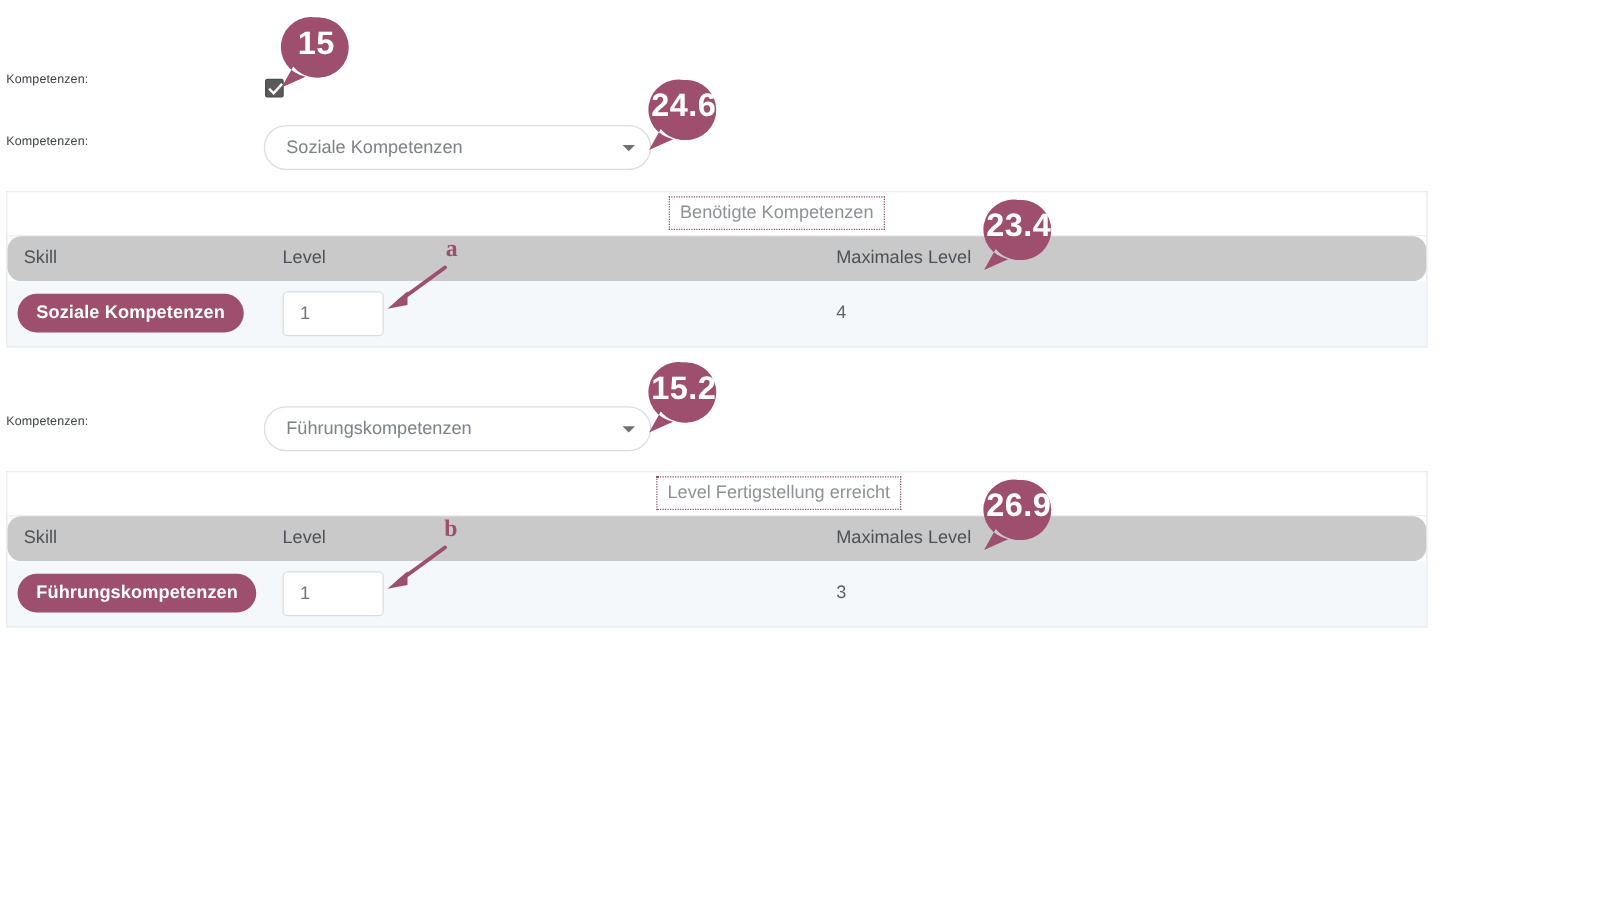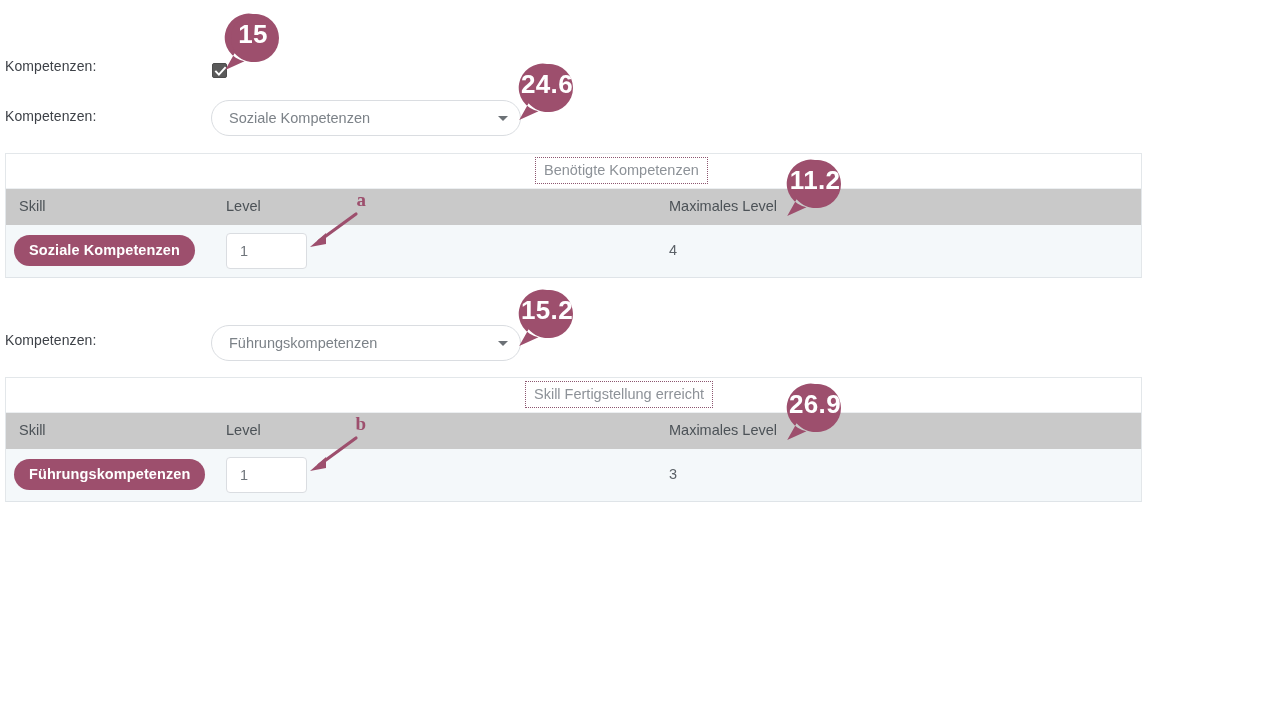--- a/index.html
+++ b/index.html
@@ -10,21 +10,21 @@
     position:relative;
     overflow:hidden;
     -webkit-font-smoothing:antialiased;
   }
   .stage{position:absolute;left:0;top:0;width:1280px;height:720px;}
 
   
   .field-label{
     position:absolute;
     left:5px;
-    font-size:14px;
+    font-size:10px;
     color:#3e4248;
     letter-spacing:.1px;
     white-space:nowrap;
   }
   .checkbox{
     position:absolute;
     width:15px;height:15px;
     background:#5a5a5a;
     border:1px solid #4d4d4d;
     border-radius:2px;
@@ -81,20 +81,21 @@
     padding:4px 8px 5px 8px;
     font-size:14.5px;
     color:#8d9298;
     white-space:nowrap;
     line-height:16px;
   }
   .hdr-row{
     position:relative;
     height:36px;
     background:#c9c9c9;
+    border-radius:11px;
   }
   .hdr-cell{
     position:absolute;
     top:0;height:36px;line-height:35px;
     font-size:14.5px;
     color:#4c5257;
     white-space:nowrap;
   }
   .data-row{
     position:relative;
@@ -206,21 +207,21 @@
   <div>
     <div class="field-label" style="top:332px">Kompetenzen:</div>
     <div class="select" style="left:211px;top:325px">
       <div class="val">Führungskompetenzen</div>
       <div class="caret"></div>
     </div>
   </div>
 
   <div class="tbl" style="top:377px">
     <div class="cap-row">
-      <div class="cap-box" style="left:519px">Skill Fertigstellung erreicht</div>
+      <div class="cap-box" style="left:519px">Level Fertigstellung erreicht</div>
     </div>
     <div class="hdr-row">
       <div class="hdr-cell" style="left:13px">Skill</div>
       <div class="hdr-cell" style="left:220px">Level</div>
       <div class="hdr-cell" style="left:663px">Maximales Level</div>
     </div>
     <div class="data-row">
       <div class="pill">Führungskompetenzen</div>
       <div class="lvl-input">
         <span>1</span>
@@ -243,21 +244,21 @@
       <circle cx="33" cy="27" r="24" fill="#9d4f6d"></circle>
     </svg>
     <div class="num">24.6</div>
   </div>
 
   <div class="pin" style="left:784px;top:157px">
     <svg width="62" height="62" viewBox="0 0 62 62" aria-hidden="true">
       <path d="M31 3 A24 24 0 1 1 12.6 42.2 L3.2 59 L22.5 50.3 A24 24 0 0 1 31 3 Z" fill="#9d4f6d"></path>
       <circle cx="33" cy="27" r="24" fill="#9d4f6d"></circle>
     </svg>
-    <div class="num">11.2</div>
+    <div class="num">23.4</div>
   </div>
 
   <div class="pin" style="left:516px;top:287px">
     <svg width="62" height="62" viewBox="0 0 62 62" aria-hidden="true">
       <path d="M31 3 A24 24 0 1 1 12.6 42.2 L3.2 59 L22.5 50.3 A24 24 0 0 1 31 3 Z" fill="#9d4f6d"></path>
       <circle cx="33" cy="27" r="24" fill="#9d4f6d"></circle>
     </svg>
     <div class="num">15.2</div>
   </div>
 

